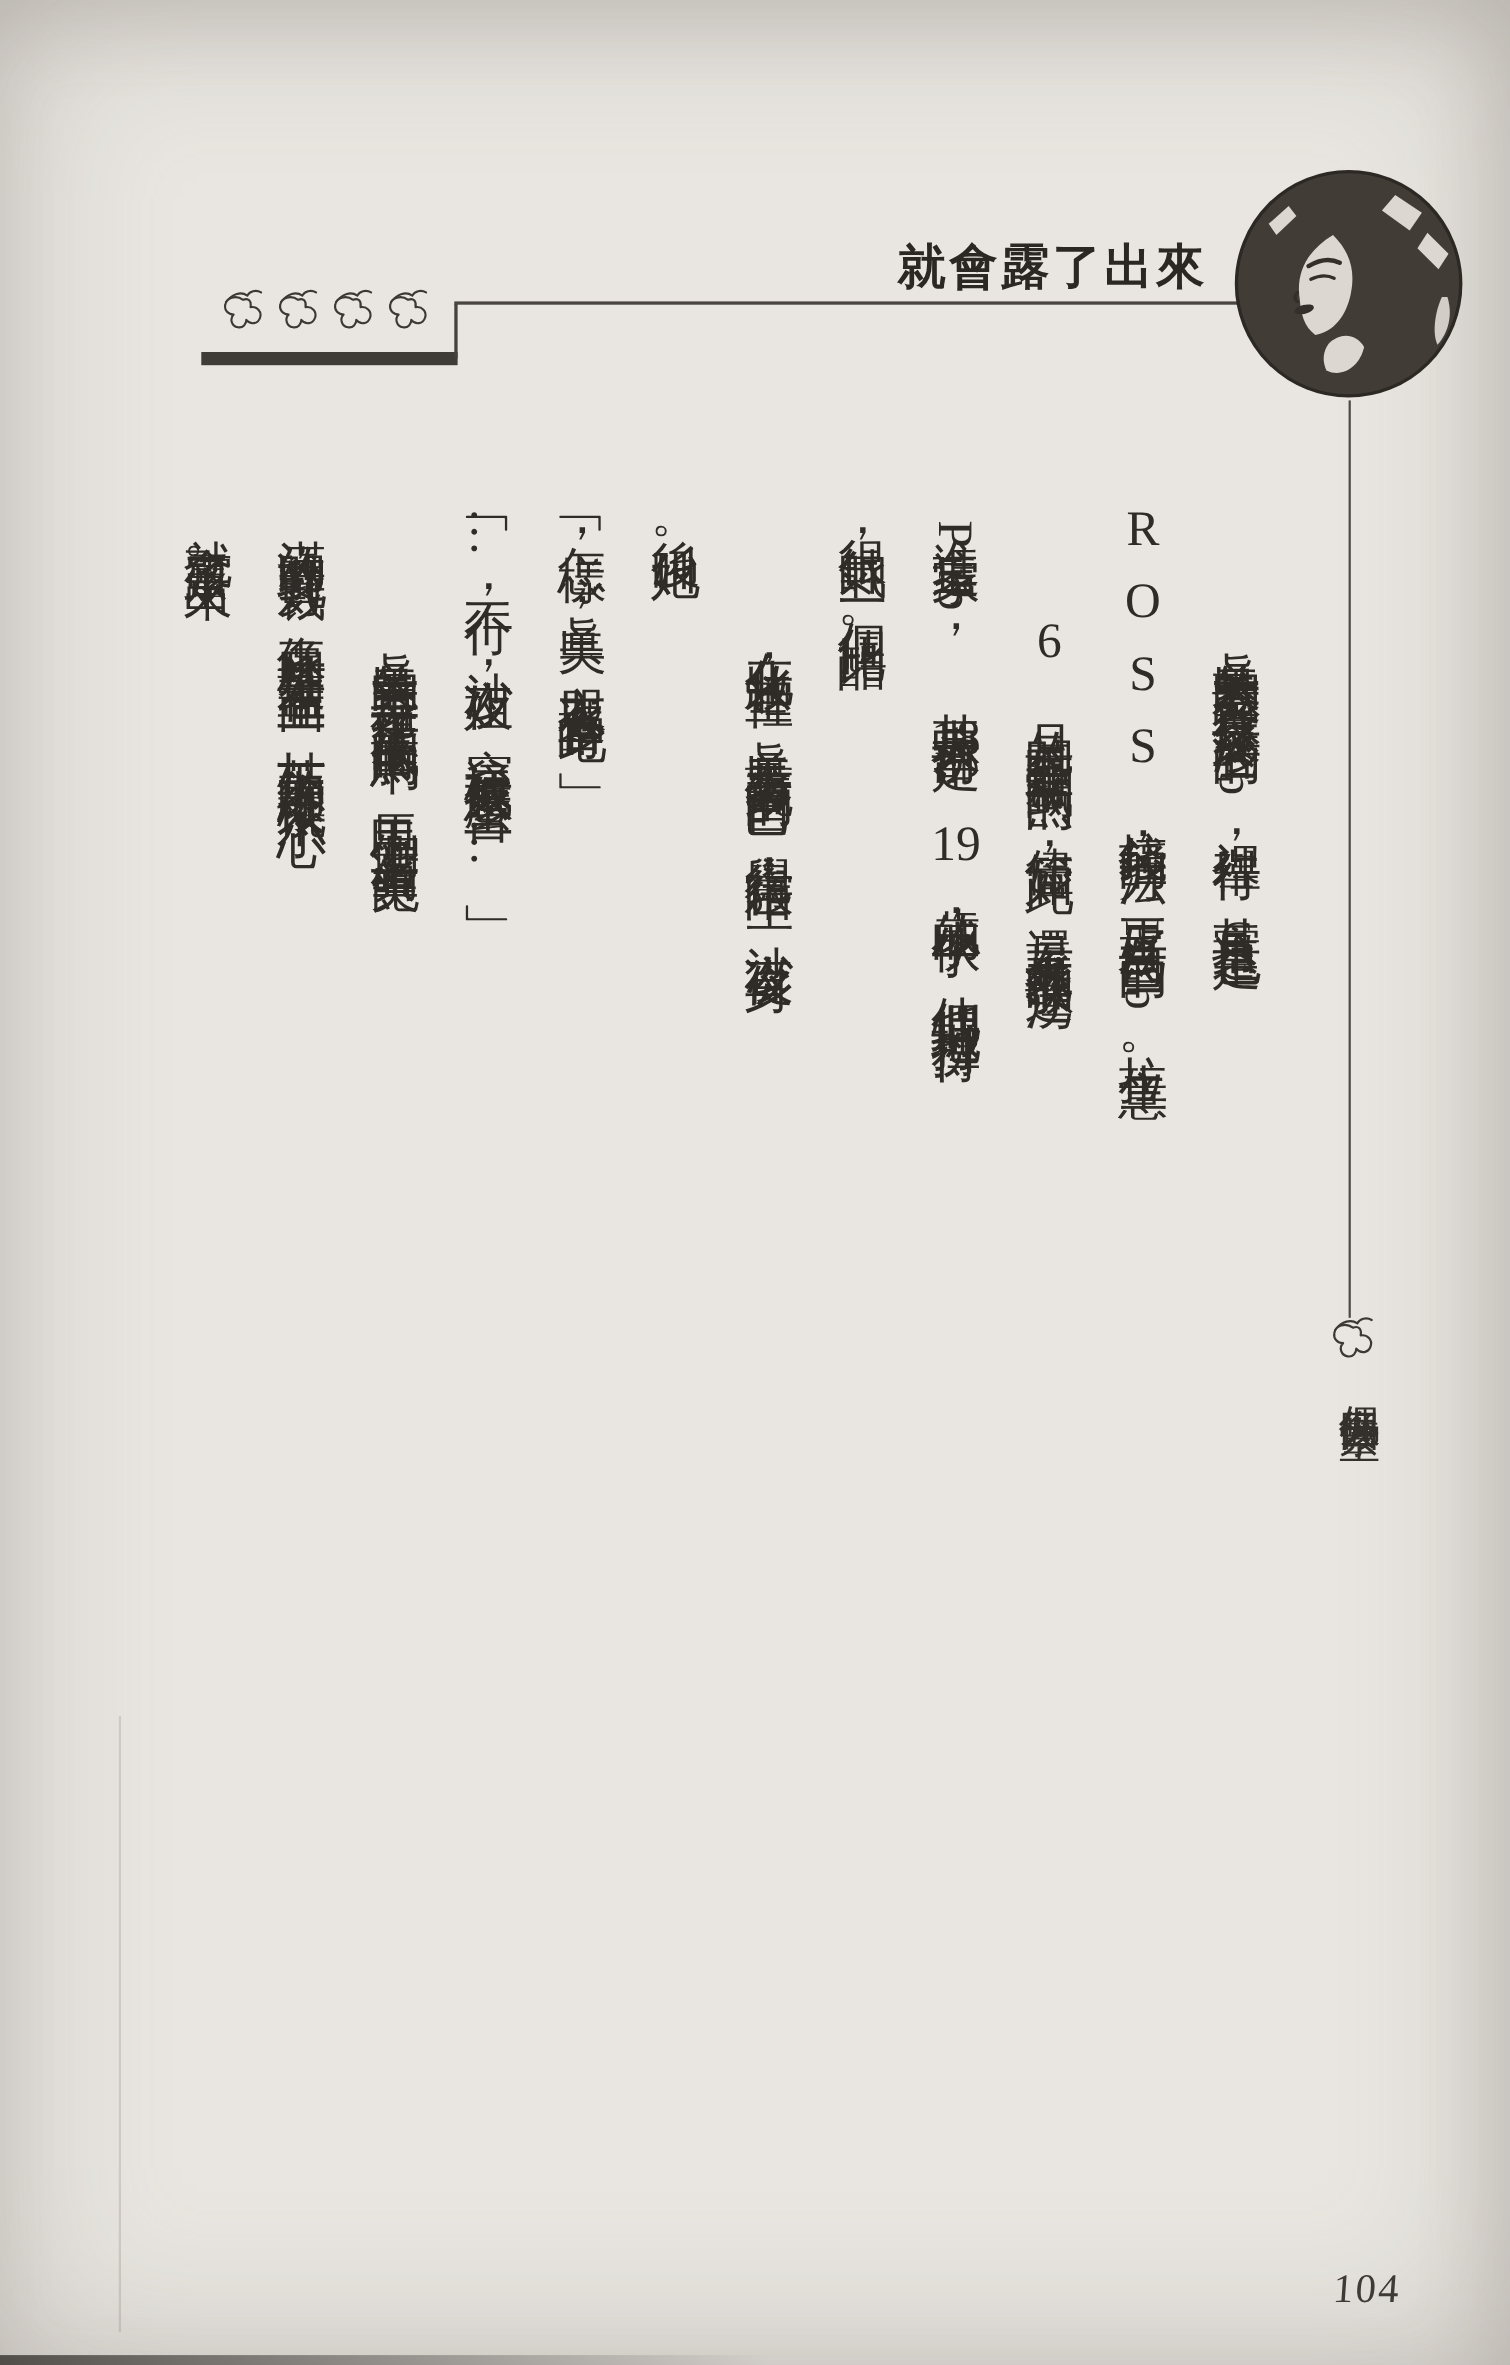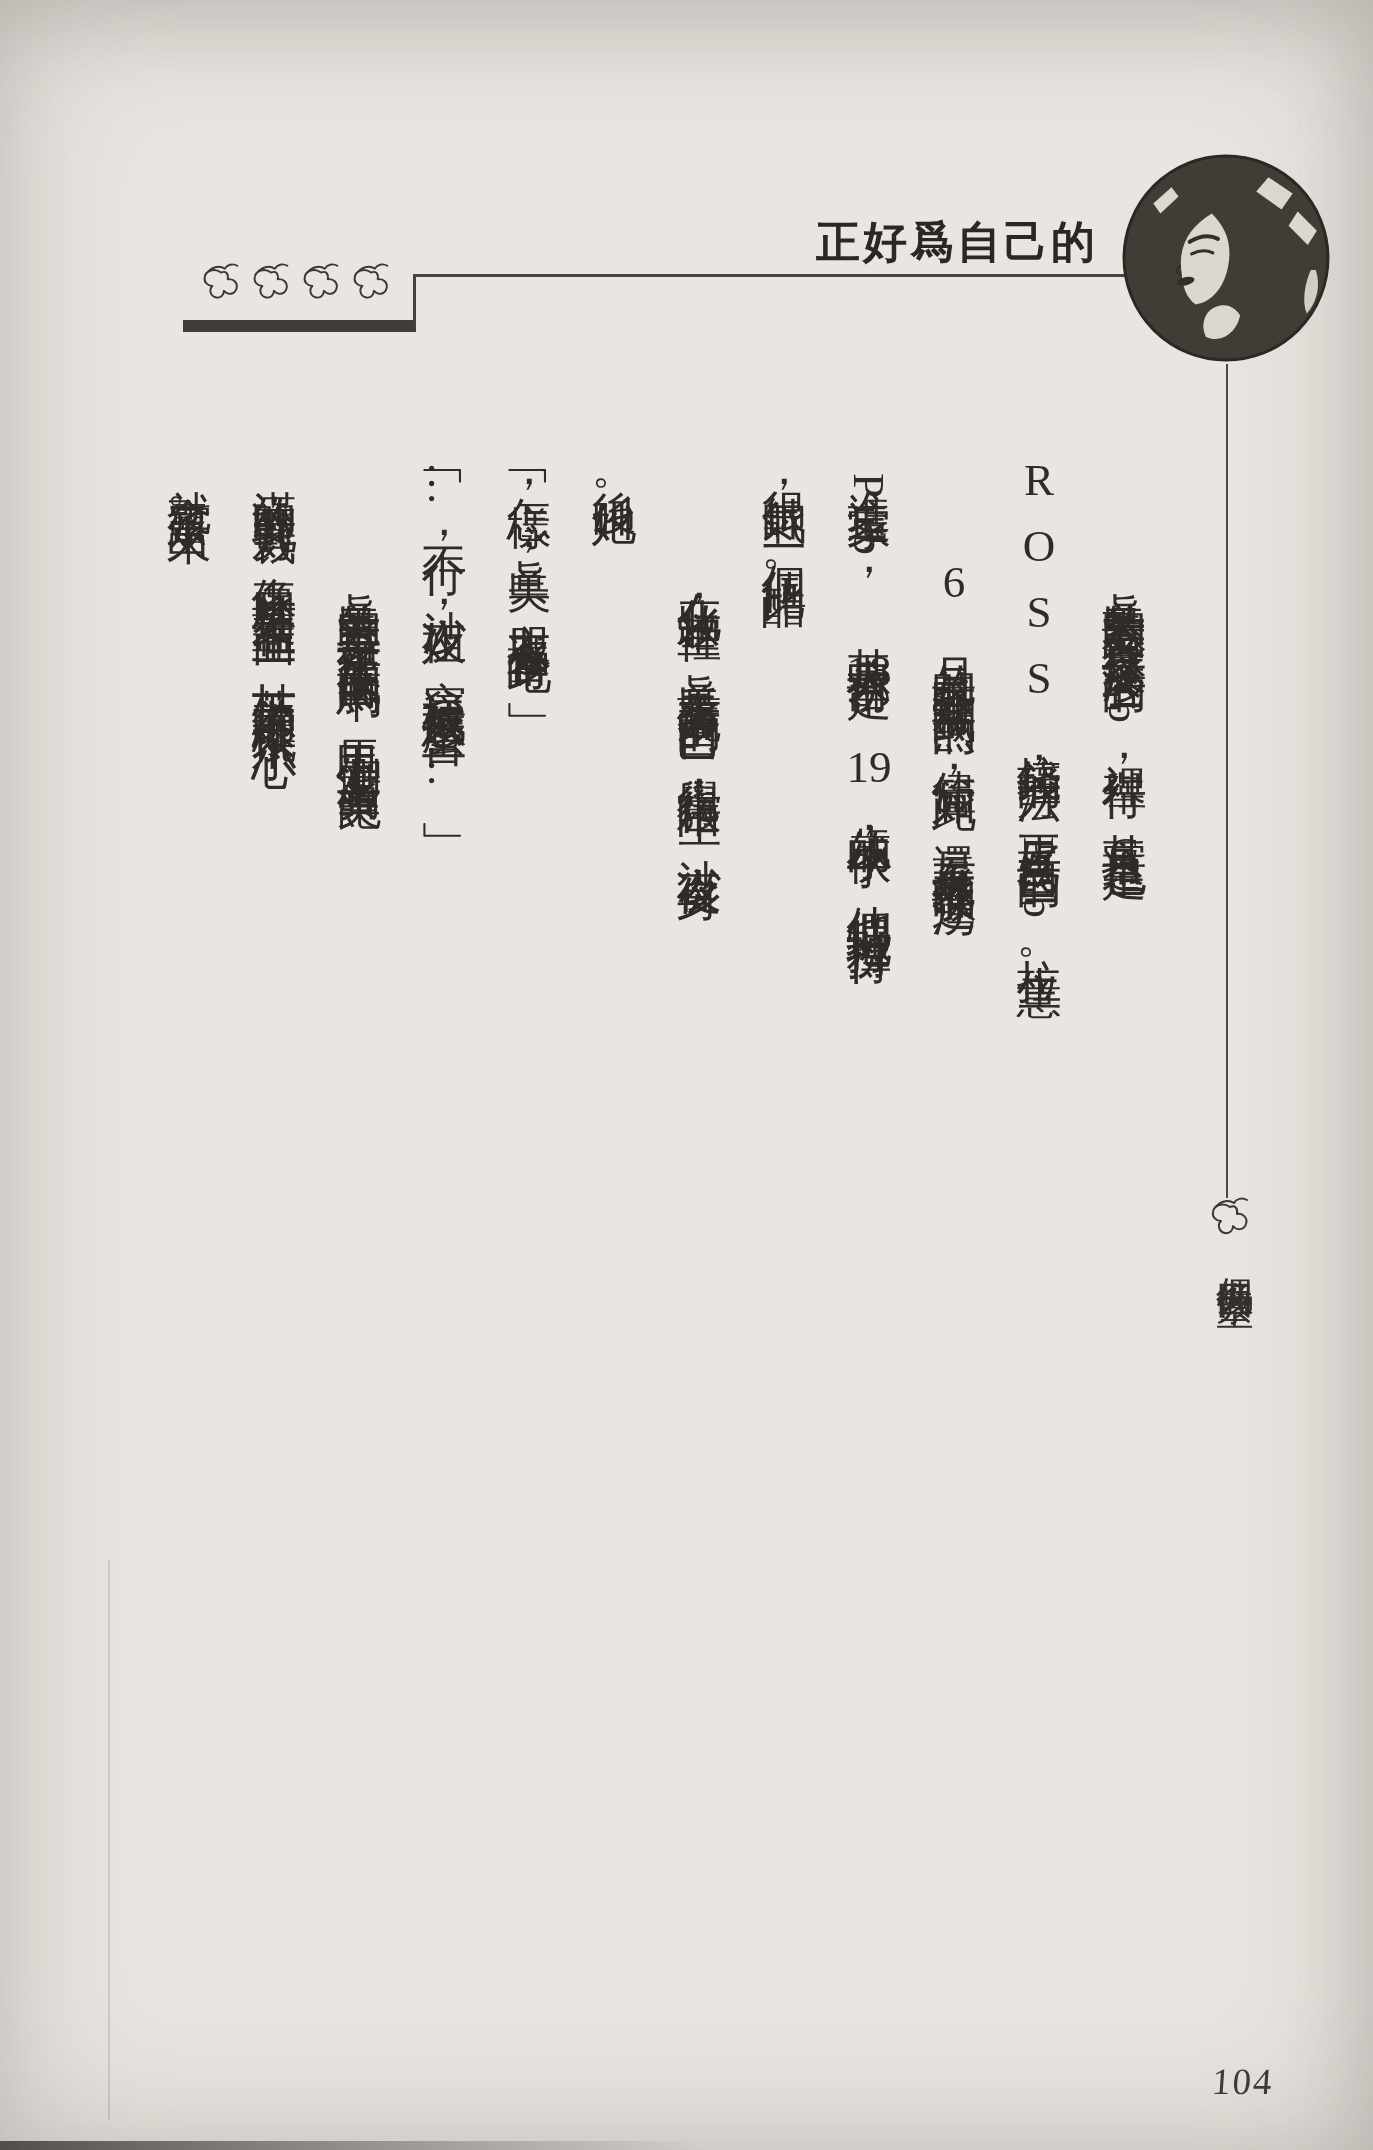--- a/index.html
+++ b/index.html
@@ -74,21 +74,21 @@
     <svg width="48" height="46" viewBox="0 0 50 46">
         <path fill="none" stroke="#3c3833" stroke-width="2" stroke-linecap="round" d="M8 12 C14 4 22 2 28 6 M28 6 C30 2 36 0 41 3"></path>
         <path fill="#e9e6e1" stroke="#3c3833" stroke-width="2" stroke-linejoin="round" d="M24 10 C17 5 8 8 7 15 C6 20 10 24 15 24 C11 28 13 35 19 36 C24 37 27 33 27 29 C31 34 38 33 40 27 C42 21 37 16 31 17 C32 11 29 8 24 10 Z"></path>
       </svg>
   </div>
 
   <div class="rule-thick"></div>
   <div class="rule-step"></div>
   <div class="rule-thin"></div>
 
-  <div class="library-label">正好爲自己的</div>
+  <div class="library-label">就會露了出來</div>
 
   <svg class="portrait" viewBox="0 0 212 212">
     <circle cx="106" cy="106" r="101" fill="#413c36" stroke="#2c2925" stroke-width="3"></circle>
     <path fill="#dcd7d0" d="M62 120 C58 95 70 75 92 62 C108 78 112 95 108 115 C104 135 92 150 76 152 C66 145 63 133 62 120 Z"></path>
     <path fill="#dcd7d0" d="M148 26 L172 42 L161 58 L136 40 Z"></path>
     <path fill="#dcd7d0" d="M177 60 L196 79 L187 93 L168 74 Z"></path>
     <path fill="#dcd7d0" d="M34 52 L52 36 L59 45 L41 62 Z"></path>
     <path fill="#dcd7d0" d="M88 160 C98 150 112 150 120 163 C116 181 100 191 86 184 C82 175 83 167 88 160 Z"></path>
     <path fill="#d2cdc6" d="M195 118 C200 134 196 150 186 161 C181 150 184 131 190 118 Z"></path>
     <path fill="none" stroke="#332f2a" stroke-width="4" stroke-linecap="round" d="M70 90 C80 84 90 83 98 87"></path>

